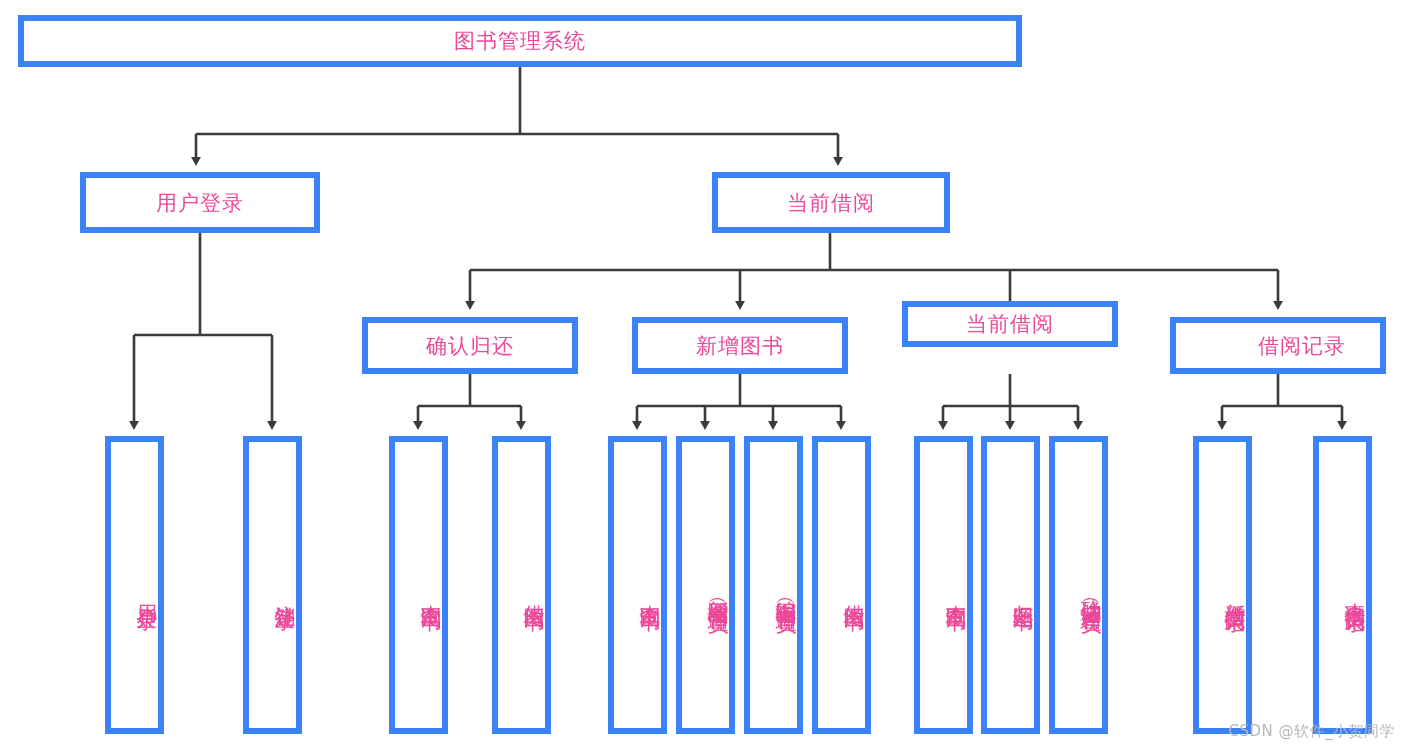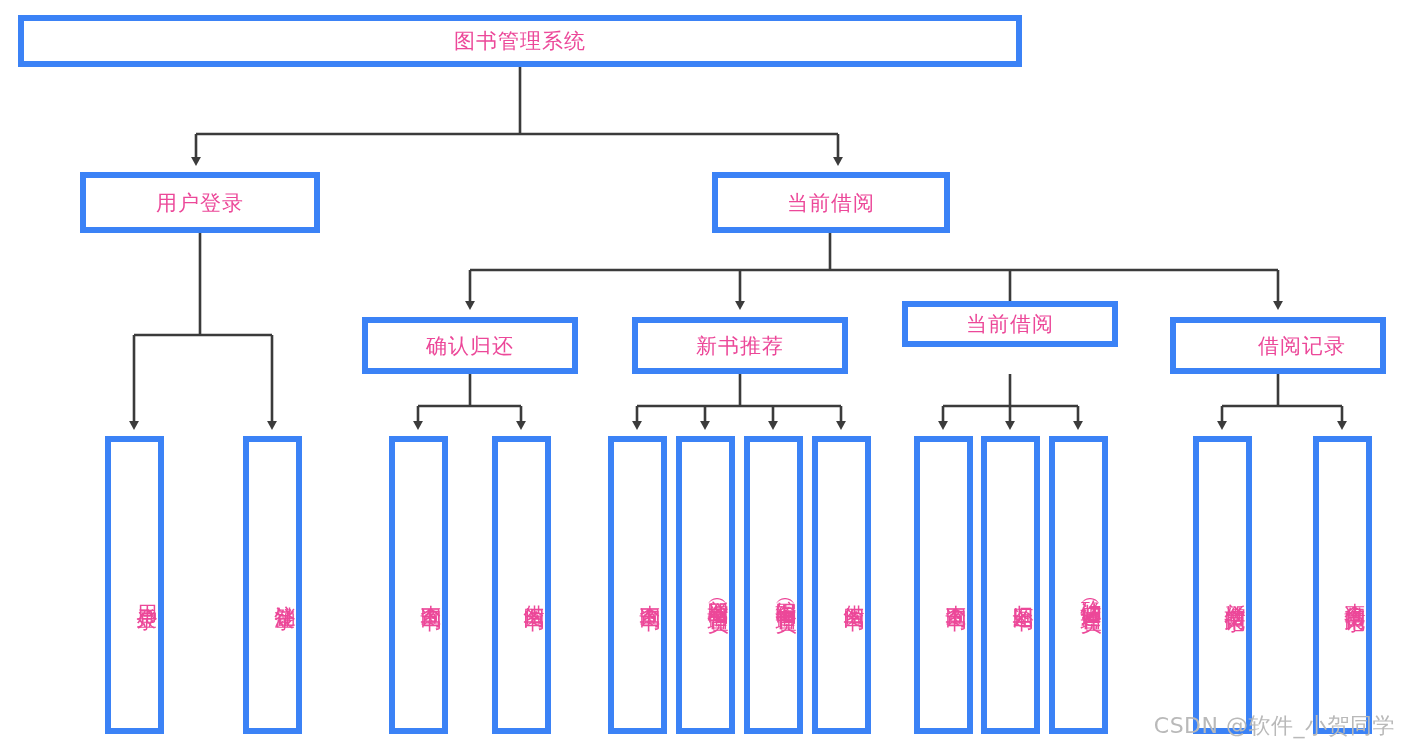--- a/index.html
+++ b/index.html
@@ -50,21 +50,21 @@
     line-height: 1.05;
   }
   .node.vert span {
     writing-mode: vertical-rl;
     text-orientation: upright;
   }
   #watermark {
     position: absolute;
     right: 10px;
     bottom: 6px;
-    font-size: 22px;
+    font-size: 15px;
     color: #b9b9b9;
     letter-spacing: 0.5px;
     white-space: nowrap;
     pointer-events: none;
   }
 </style>
 </head>
 <body>
 
 <div id="canvas">
@@ -127,21 +127,21 @@
     <span>用户登录</span>
   </div>
   <div class="node horiz" style="left:712px; top:172px; width:238px; height:61px;">
     <span>当前借阅</span>
   </div>
 
   <div class="node horiz" style="left:362px; top:317px; width:216px; height:57px;">
     <span>确认归还</span>
   </div>
   <div class="node horiz" style="left:632px; top:317px; width:216px; height:57px;">
-    <span>新书推荐</span>
+    <span>新增图书</span>
   </div>
   <div class="node horiz" style="left:902px; top:301px; width:216px; height:46px;">
     <span>当前借阅</span>
   </div>
   <div class="node horiz" style="left:1170px; top:317px; width:216px; height:57px;padding-left:48px;">
     <span>借阅记录</span>
   </div>
 
   <div class="node vert" style="left:105px; top:436px; width:59px; height:298px;">
     <span>用户登录</span>

